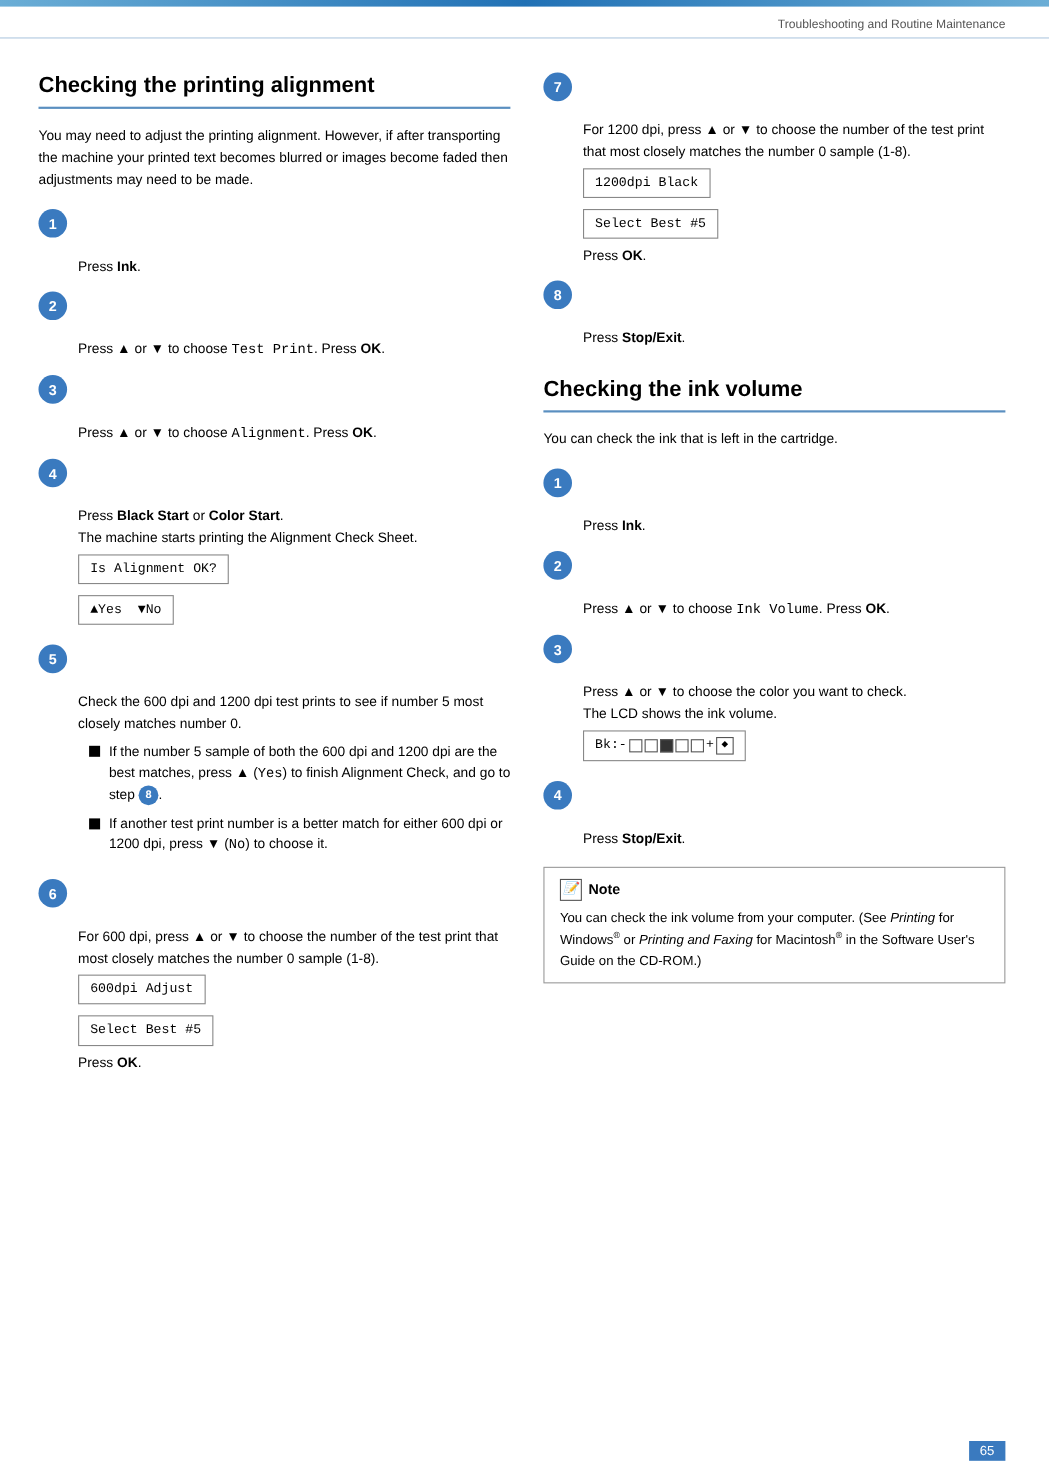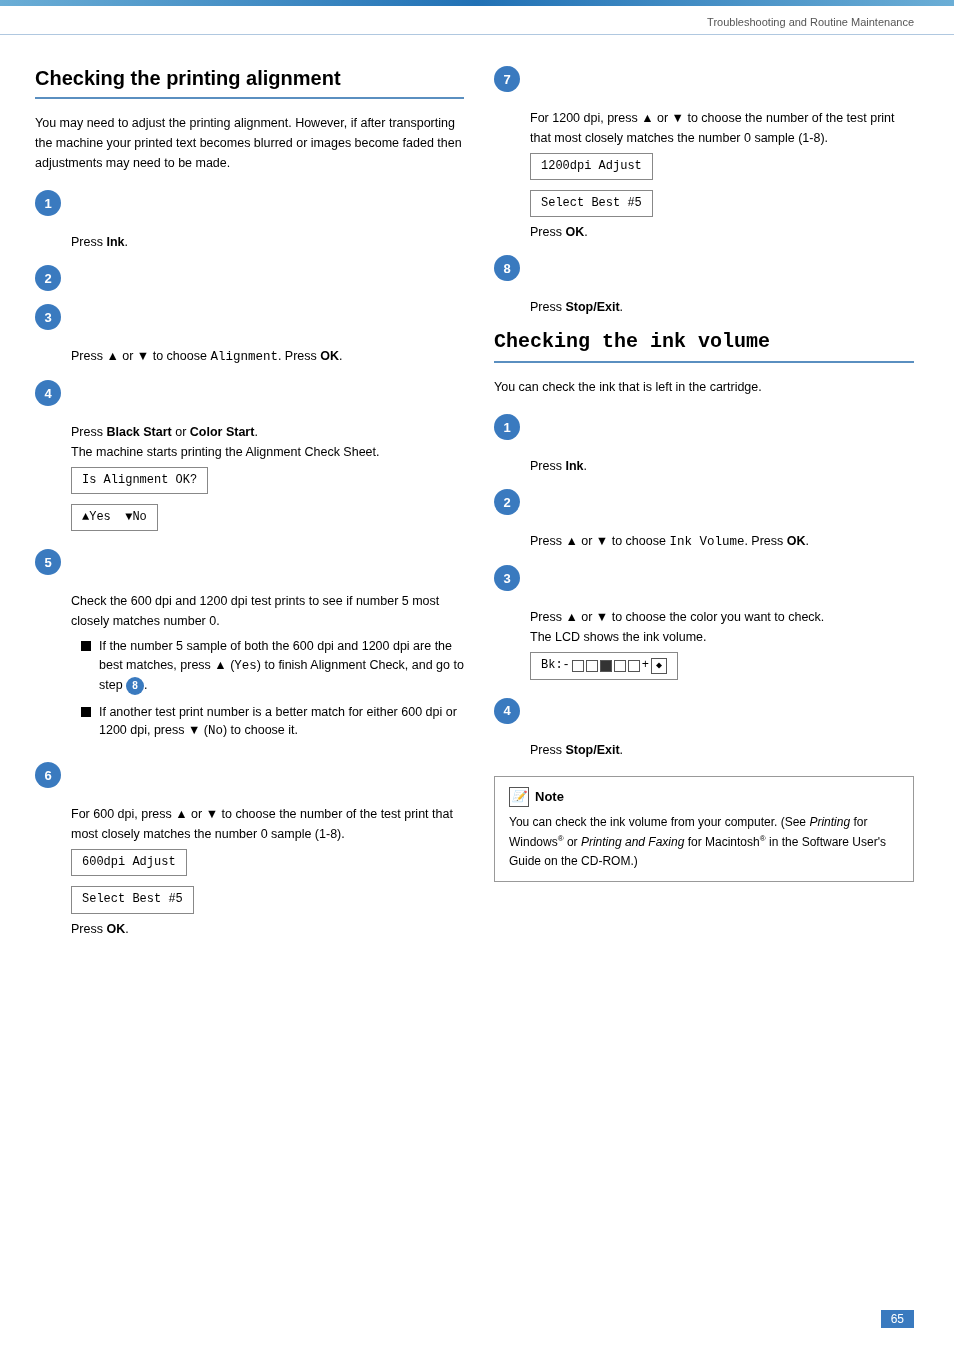--- a/index.html
+++ b/index.html
@@ -235,20 +235,23 @@
 
     <div class="step-container">
       <div class="step-badge">1</div>
       <div class="step-content">
         Press <b>Ink</b>.
       </div>
     </div>
 
     <div class="step-container">
       <div class="step-badge">2</div>
+      <div class="step-content">
+        Press ▲ or ▼ to choose <span style="font-family:'Courier New',monospace">Test Print</span>. Press <b>OK</b>.
+      </div>
     </div>
 
     <div class="step-container">
       <div class="step-badge">3</div>
       <div class="step-content">
         Press ▲ or ▼ to choose <span style="font-family:'Courier New',monospace">Alignment</span>. Press <b>OK</b>.
       </div>
     </div>
 
     <div class="step-container">
@@ -289,34 +292,34 @@
     </div>
 
   </div>
 
   <div class="right-col">
 
     <div class="step-container">
       <div class="step-badge">7</div>
       <div class="step-content">
         For 1200 dpi, press ▲ or ▼ to choose the number of the test print that most closely matches the number 0 sample (1-8).<br>
-        <div class="lcd-box">1200dpi Adjust</div><br>
+        <div class="lcd-box">1200dpi Black</div><br>
         <div class="lcd-box">Select Best #5</div><br>
         Press <b>OK</b>.
       </div>
     </div>
 
     <div class="step-container">
       <div class="step-badge">8</div>
       <div class="step-content">
         Press <b>Stop/Exit</b>.
       </div>
     </div>
 
-    <h1 class="section-title" style="margin-top:12px;font-family:Liberation Mono, monospace;">Checking the ink volume</h1>
+    <h1 class="section-title" style="margin-top:24px;">Checking the ink volume</h1>
 
     <p class="intro-text">You can check the ink that is left in the cartridge.</p>
 
     <div class="step-container">
       <div class="step-badge">1</div>
       <div class="step-content">
         Press <b>Ink</b>.
       </div>
     </div>
 

